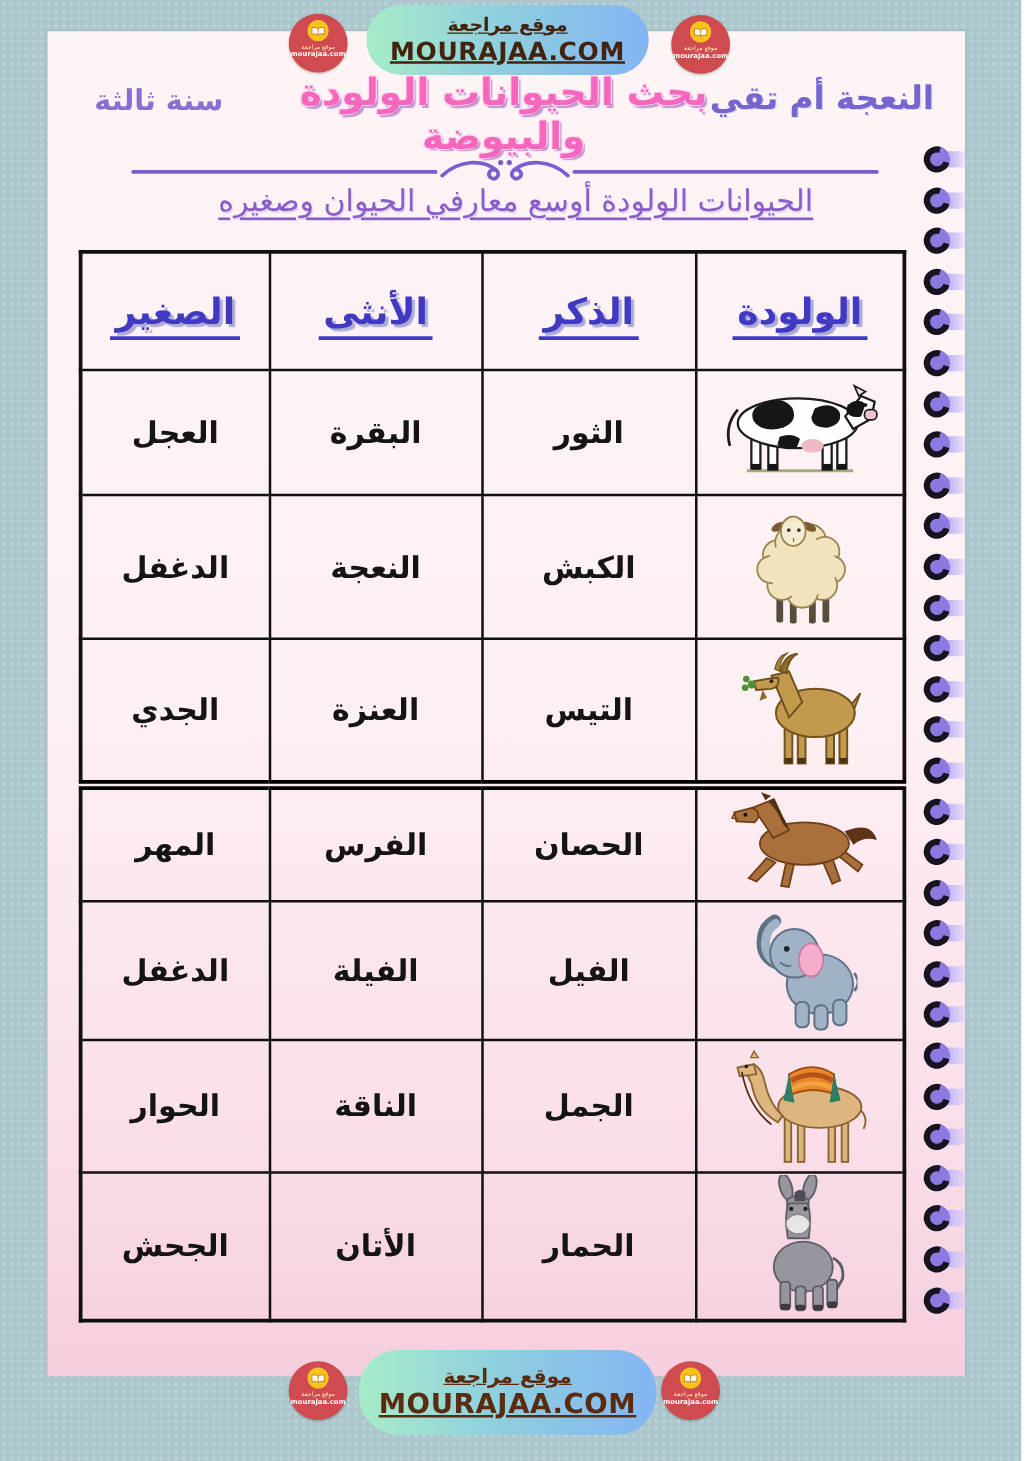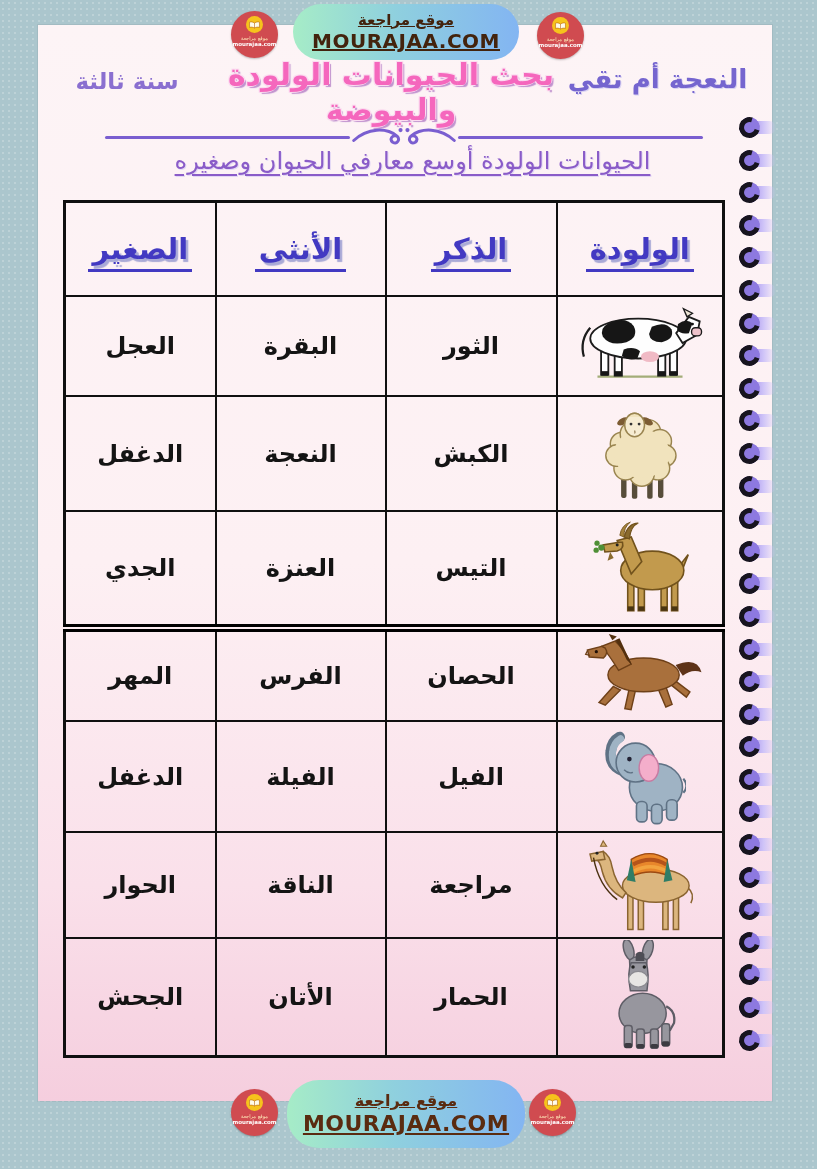--- a/index.html
+++ b/index.html
@@ -27,21 +27,21 @@
         display:flex;flex-direction:column;align-items:center;box-shadow:0 1px 2px rgba(0,0,0,.25);}
   .logo .badge{width:17px;height:17px;border-radius:50%;background:#f6c31c;margin-top:5px;
                display:flex;align-items:center;justify-content:center;}
   .logo .t1{font-size:5px;color:#ffe9b8;margin-top:2px;white-space:nowrap;}
   .logo .t2{font-size:5.5px;font-weight:bold;color:#fff;white-space:nowrap;}
   .logo-tl{left:231px;top:11px;} .logo-tr{left:537px;top:12px;}
   .logo-bl{left:231px;top:1089px;} .logo-br{left:529px;top:1089px;}
   
   .student-name{position:absolute;top:64px;left:560px;width:195px;text-align:center;
         font-size:26px;font-weight:bold;color:#7565cf;text-shadow:1px 1px 0 #d9d2f2;}
-  .main-title{position:absolute;top:57px;left:186px;width:410px;text-align:center;
+  .main-title{position:absolute;top:57px;left:198px;width:410px;text-align:center;
         font-size:30px;font-weight:bold;color:#f567bd;letter-spacing:-.5px;
         text-shadow:-1px -1px 0 #fbdcf0,1px -1px 0 #fbdcf0,-1px 1px 0 #fbdcf0,2px 2px 1px #c193cf;}
   .grade{position:absolute;top:68px;left:62px;width:130px;text-align:center;
         font-size:23px;font-weight:bold;color:#8a6fd0;}
   
   .divider{position:absolute;left:105px;top:122px;width:598px;height:30px;
            display:flex;align-items:center;}
   .divider .dline{flex:1;height:3px;border-radius:2px;background:#7a5ed0;}
   .subtitle{position:absolute;left:140px;top:147px;width:545px;text-align:center;
         font-size:24px;font-weight:normal;color:#8a5cc8;
@@ -408,21 +408,21 @@
                 </g>
 <path d="M21 15 l3 -6 l4 6 z" fill="#dcb67e" stroke="#8a6430" stroke-width="1.2"></path>
 <path d="M56 30 Q77 17 97 30 L99 49 Q78 40 57 49 Z" fill="#e8872b" stroke="#9c4a12" stroke-width="1.6"></path>
 <path d="M58 36 Q78 25 96 36" stroke="#b5541a" stroke-width="4.5" fill="none"></path>
 <path d="M58 44 Q78 33 97 44" stroke="#f2a43f" stroke-width="4" fill="none"></path>
 <path d="M56 30 L51 54 L61 56 Z" fill="#2f7d66"></path>
                 <path d="M97 30 L103 54 L93 56 Z" fill="#2f7d66"></path>
 <path d="M13 28 Q19 60 40 76" stroke="#4a3010" stroke-width="1.6" fill="none"></path>
 <circle cx="17" cy="23" r="1.7" fill="#222"></circle>
               </svg></span></td>
-    <td class="word">مراجعة</td>
+    <td class="word">الجمل</td>
     <td class="word">الناقة</td>
     <td class="word">الحوار</td>
   </tr>
         <tr class="row-donkey">
     <td class="pic"><span class="animal-img"><svg width="88" height="110" viewBox="0 0 100 126">
 <g fill="#97969e" stroke="#5e5d66" stroke-width="1.7">
 <ellipse cx="37" cy="11" rx="5.5" ry="12" transform="rotate(-16 37 11)"></ellipse>
 <ellipse cx="59" cy="11" rx="5.5" ry="12" transform="rotate(16 59 11)"></ellipse>
 <path d="M38 23 Q48 15 58 23 L57 42 Q48 52 39 42 Z"></path>
 <path d="M39 58 Q35 36 40 26 L57 26 Q61 38 58 58 Z"></path>

